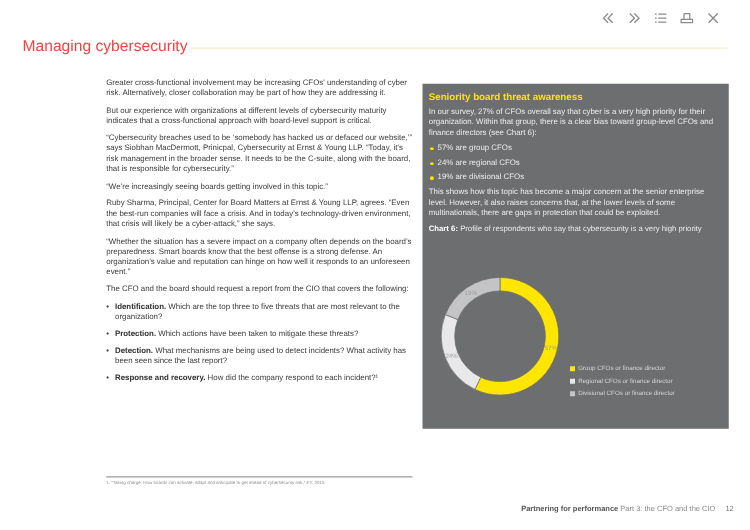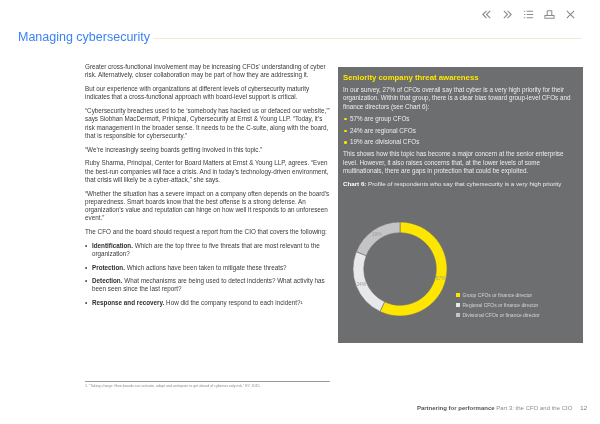--- a/index.html
+++ b/index.html
@@ -5,21 +5,21 @@
     html, body { margin: 0; padding: 0; }
     body {
       width: 600px; height: 424px; overflow: hidden; background: #ffffff;
       font-family: "Liberation Sans", "DejaVu Sans", sans-serif; color: #333333;
       position: relative;
     }
     .toolbar { position: absolute; top: 8px; right: 24px; display: flex; gap: 9px; align-items: center; }
     .tb-btn { width: 12px; height: 12px; display: flex; align-items: center; justify-content: center; color: #8a8a8a; font-size: 11px; line-height: 1; cursor: pointer; }
     .tb-btn svg { width: 11px; height: 11px; }
     .section-header { position: absolute; top: 30px; left: 18px; right: 18px; display: flex; align-items: center; }
-    .section-title { font-size: 12.5px; color: #3b82f6; white-space: nowrap; }
+    .section-title { font-size: 12.5px; color: #ef4444; white-space: nowrap; }
     .section-rule { flex: 1; height: 1px; background: #f3eccb; margin-left: 3px; margin-top: 2px; }
 
     .left-col { position: absolute; top: 63px; left: 85px; width: 245px; font-size: 6.3px; line-height: 8.3px; color: #3a3a3a; }
     .left-col p { margin: 0 0 5.4px 0; }
     .bullets { list-style: none; margin: 0; padding: 0; }
     .bullets li { position: relative; padding-left: 7px; margin-bottom: 5.2px; }
     .bullets li::before { content: "•"; position: absolute; left: 0; top: 0; color: #3a3a3a; }
     .bullets b { font-weight: bold; color: #2e2e2e; }
     .footnote-rule { position: absolute; top: 381px; left: 85px; width: 245px; height: 1px; background: #9a9a9a; }
     .footnote { position: absolute; top: 384px; left: 85px; width: 260px; font-size: 3.6px; line-height: 5px; color: #8c8c8c; white-space: nowrap; }
@@ -93,21 +93,21 @@
     <li><b>Detection.</b><span> What mechanisms are being used to detect incidents? What activity has been seen since the last report?</span></li>
     <li><b>Response and recovery.</b><span> How did the company respond to each incident?¹</span></li>
   </ul>
 </div>
 
 <div class="footnote-rule"></div>
 <div class="footnote">1. “Taking charge: How boards can activate, adapt and anticipate to get ahead of cybersecurity risk,” EY, 2015.</div>
 
 <div class="panel">
   <div class="panel-inner">
-    <div class="panel-title">Seniority company threat awareness</div>
+    <div class="panel-title">Seniority board threat awareness</div>
     <p>In our survey, 27% of CFOs overall say that cyber is a very high priority for their organization. Within that group, there is a clear bias toward group-level CFOs and finance directors (see Chart 6):</p>
     <ul class="panel-bullets">
       <li>57% are group CFOs</li>
       <li>24% are regional CFOs</li>
       <li>19% are divisional CFOs</li>
     </ul>
     <p>This shows how this topic has become a major concern at the senior enterprise level. However, it also raises concerns that, at the lower levels of some multinationals, there are gaps in protection that could be exploited.</p>
     <div class="chart-caption"><b>Chart 6:</b><span> Profile of respondents who say that cybersecurity is a very high priority</span></div>
   </div>
 

